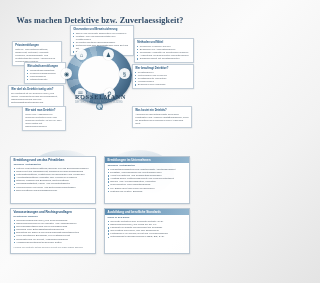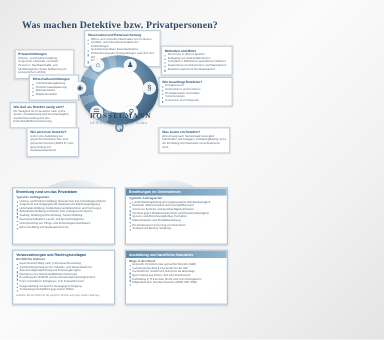--- a/index.html
+++ b/index.html
@@ -137,21 +137,21 @@
   .panel .pfoot{
     font-size:2.2px;color:#7a8690;font-style:italic;
     padding:.4px 2.5px 2px 2.5px;line-height:1.3;
   }
 </style>
 </head>
 <body>
 
 <div id="poster">
 
-  <div class="title">Was machen Detektive bzw. Privatpersonen?</div>
+  <div class="title">Was machen Detektive bzw. Zuverlaessigkeit?</div>
 
   <div class="swoosh sw1"></div>
   <div class="swoosh sw2"></div>
 
   <div class="callout" style="left:70px;top:25px;width:64px;">
     <div class="ch">Observation und Beweissicherung</div>
     <ul>
       <li>Offene und verdeckte Observation von Personen</li>
       <li>Lichtbild- und Videodokumentation der Feststellungen</li>
       <li>Gerichtsverwertbare Beweisaufnahme</li>

